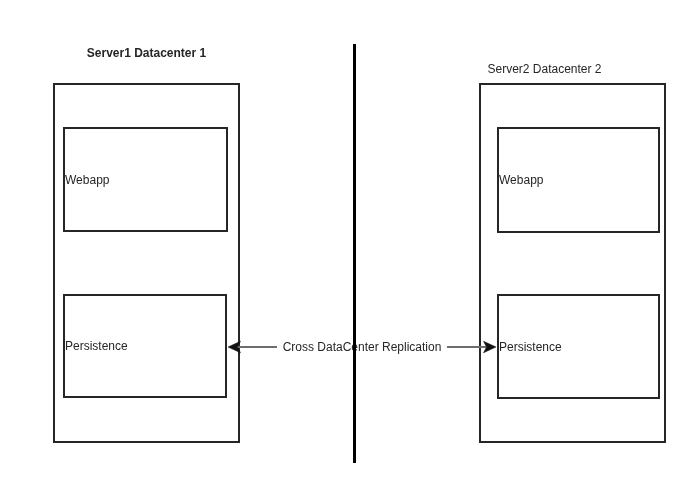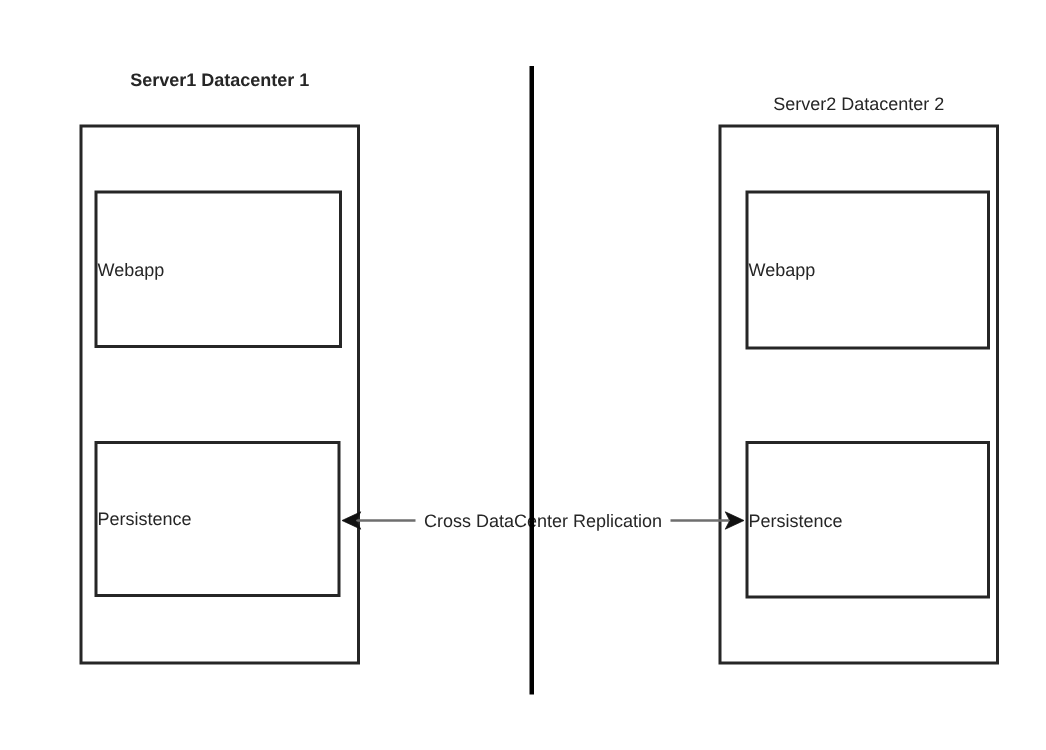--- a/index.html
+++ b/index.html
@@ -25,21 +25,21 @@
   }
   .dc-title{
     position:absolute;
     text-align:center;
     font-size:12px;
     line-height:16px;
     color:var(--text);
     z-index:1;
   }
   .title-left{left:53px;top:45px;width:187px;font-weight:bold;}
-  .title-right{left:479px;top:61px;width:187px;}
+  .title-right{left:451px;top:61px;width:187px;}
   .server-box{
     position:absolute;
     border:2px solid var(--box_stroke);
     box-sizing:border-box;
     background:var(--background);
     z-index:1;
   }
   .server-left{left:53px;top:83px;width:187px;height:360px;}
   .server-right{left:479px;top:83px;width:187px;height:360px;}
   .inner-box{

